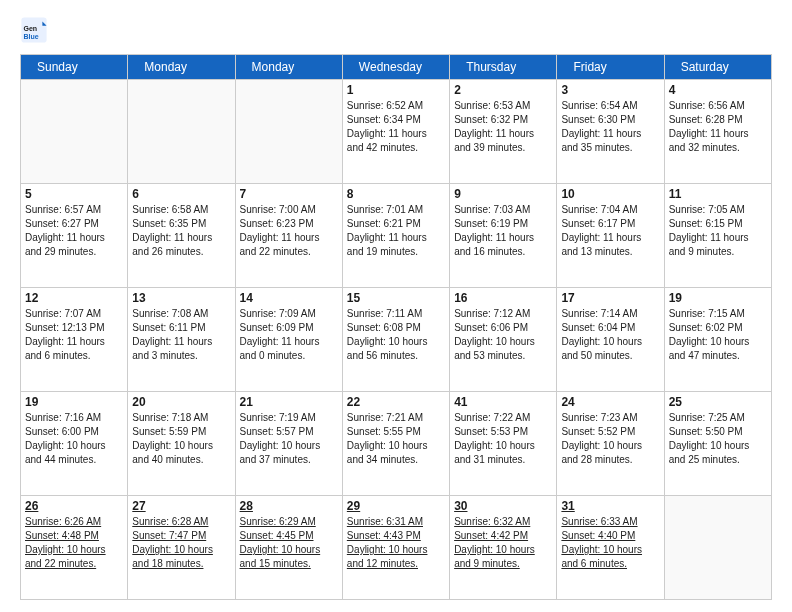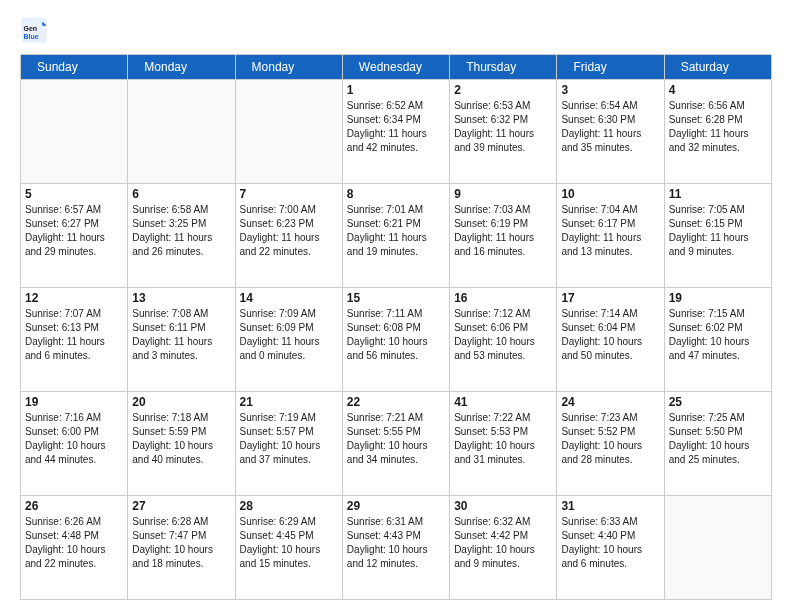--- a/index.html
+++ b/index.html
@@ -84,20 +84,21 @@
       margin-bottom: 2px;
       color: #1a1a1a;
     }
     .day-info {
       font-size: 10px;
       color: #222;
       line-height: 1.4;
     }
     .last-row td {
       height: 82px;
+      text-decoration: underline;
     }
   </style>
 </head>
 <body>
 
 <div class="page">
   <div class="header">
     <div class="logo">
       <svg class="logo-icon" viewBox="0 0 40 40" xmlns="http://www.w3.org/2000/svg">
         <rect x="2" y="2" width="36" height="36" rx="4" fill="#e8f0fe"></rect>
@@ -168,21 +169,21 @@
           <td>
             <div class="day-num">5</div>
             <div class="day-info">Sunrise: 6:57 AM
 Sunset: 6:27 PM
 Daylight: 11 hours
 and 29 minutes.</div>
           </td>
           <td>
             <div class="day-num">6</div>
             <div class="day-info">Sunrise: 6:58 AM
-Sunset: 3:25 PM
+Sunset: 6:35 PM
 Daylight: 11 hours
 and 26 minutes.</div>
           </td>
           <td>
             <div class="day-num">7</div>
             <div class="day-info">Sunrise: 7:00 AM
 Sunset: 6:23 PM
 Daylight: 11 hours
 and 22 minutes.</div>
           </td>
@@ -212,21 +213,21 @@
             <div class="day-info">Sunrise: 7:05 AM
 Sunset: 6:15 PM
 Daylight: 11 hours
 and 9 minutes.</div>
           </td>
         </tr>
         <tr>
           <td>
             <div class="day-num">12</div>
             <div class="day-info">Sunrise: 7:07 AM
-Sunset: 6:13 PM
+Sunset: 12:13 PM
 Daylight: 11 hours
 and 6 minutes.</div>
           </td>
           <td>
             <div class="day-num">13</div>
             <div class="day-info">Sunrise: 7:08 AM
 Sunset: 6:11 PM
 Daylight: 11 hours
 and 3 minutes.</div>
           </td>

